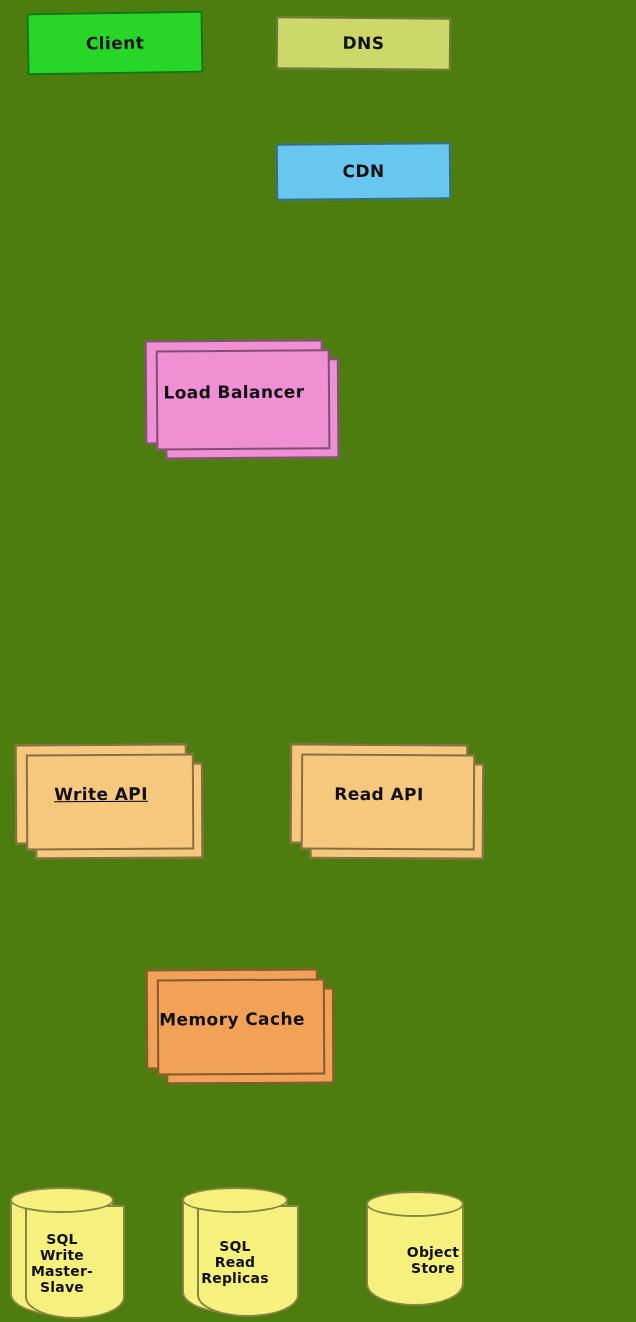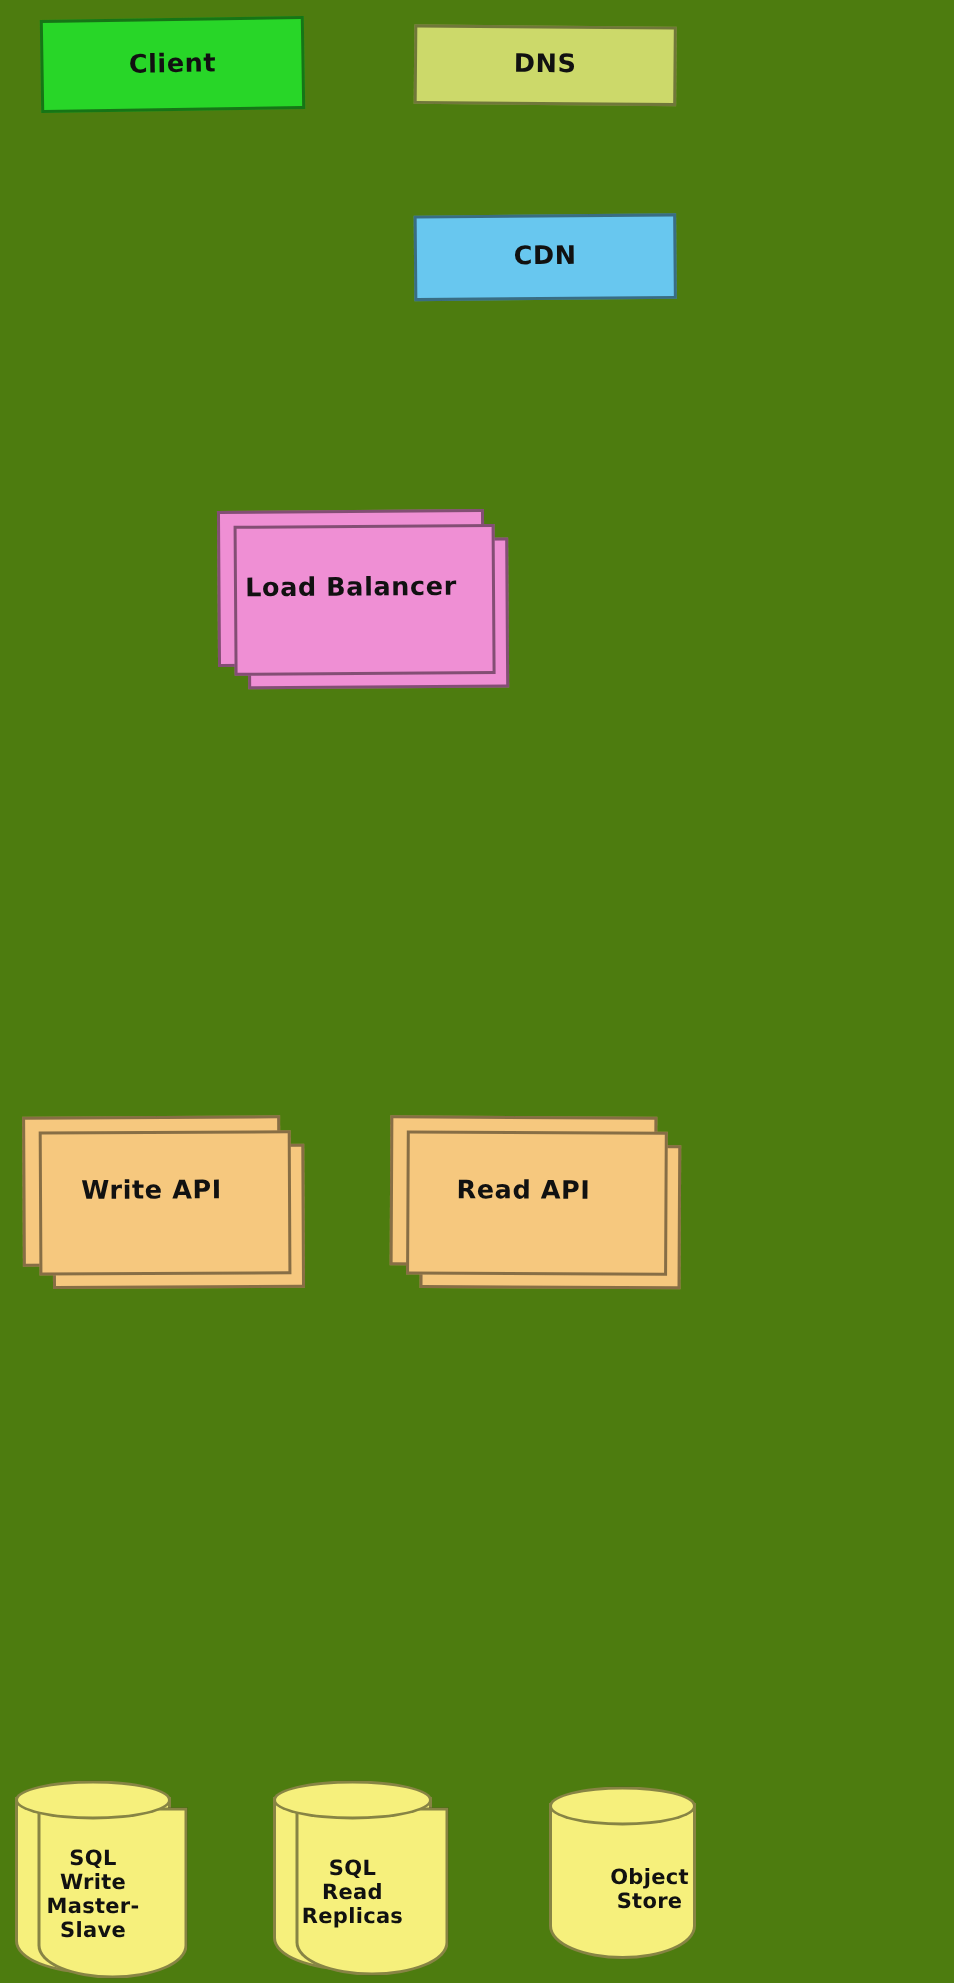--- a/index.html
+++ b/index.html
@@ -83,21 +83,21 @@
   }
   .cylinder .label { font-size: 14px; line-height: 1.15; letter-spacing: 0.2px; }
 
   
   #n-client { left: 27px;  top: 12px;   width: 176px; height: 62px;  transform: rotate(-0.9deg); }
   #n-dns    { left: 276px; top: 17px;   width: 175px; height: 53px;  transform: rotate(0.5deg); }
   #n-cdn    { left: 276px; top: 143px;  width: 175px; height: 57px;  transform: rotate(-0.5deg); }
   #n-lb     { left: 145px; top: 340px;  width: 178px; height: 104px; transform: rotate(-0.4deg); }
   #n-web    { left: 148px; top: 527px;  width: 176px; height: 100px; transform: rotate(0.3deg); }
   #n-write  { left: 15px;  top: 744px;  width: 172px; height: 100px; transform: rotate(-0.3deg); }
-  #n-read   { left: 260px; top: 744px;  width: 178px; height: 100px; transform: rotate(0.3deg); }
+  #n-read   { left: 290px; top: 744px;  width: 178px; height: 100px; transform: rotate(0.3deg); }
   #n-cache  { left: 146px; top: 969px;  width: 172px; height: 100px; transform: rotate(-0.3deg); }
   #n-sqlw   { left: 10px;  top: 1198px; width: 104px; height: 118px; }
   #n-sqlr   { left: 182px; top: 1198px; width: 106px; height: 116px; }
   #n-obj    { left: 366px; top: 1202px; width: 98px;  height: 104px; }
 </style>
 </head>
 <body>
 
 <div id="canvas">
 
@@ -111,28 +111,31 @@
 
   <div class="node" id="n-cdn" style="background: rgb(104, 199, 239);">
     <span class="label">CDN</span>
   </div>
 
   <div class="node stacked" id="n-lb" style="background: rgb(239, 143, 212);">
     <span class="label">Load Balancer</span>
   </div>
 
 
-  <div class="node stacked" id="n-write" style="background: rgb(246, 200, 126);">
+  <div class="node stacked" id="n-write" style="background: rgb(246, 200, 126); text-decoration: underline;">
     <span class="label">Write API</span>
   </div>
 
   <div class="node stacked" id="n-read" style="background: rgb(246, 200, 126);">
     <span class="label">Read API</span>
   </div>
 
+  <div class="node stacked" id="n-cache" style="background: rgb(242, 162, 86);">
+    <span class="label">Memory Cache</span>
+  </div>
 
   <div class="cylinder cyl-stacked" id="n-sqlw" style="background: rgb(246, 240, 124);">
     <span class="label">SQL
 Write
 Master-
 Slave</span>
   </div>
 
   <div class="cylinder cyl-stacked" id="n-sqlr" style="background: rgb(246, 240, 124);">
     <span class="label">SQL

